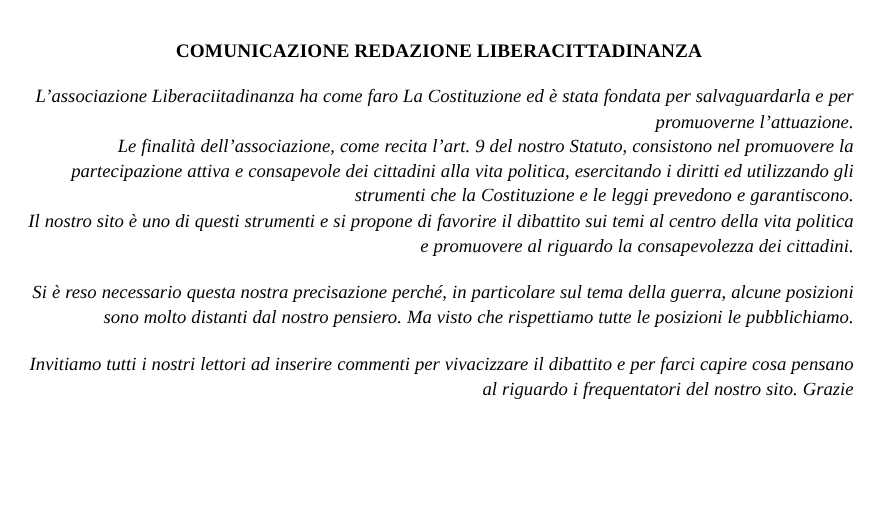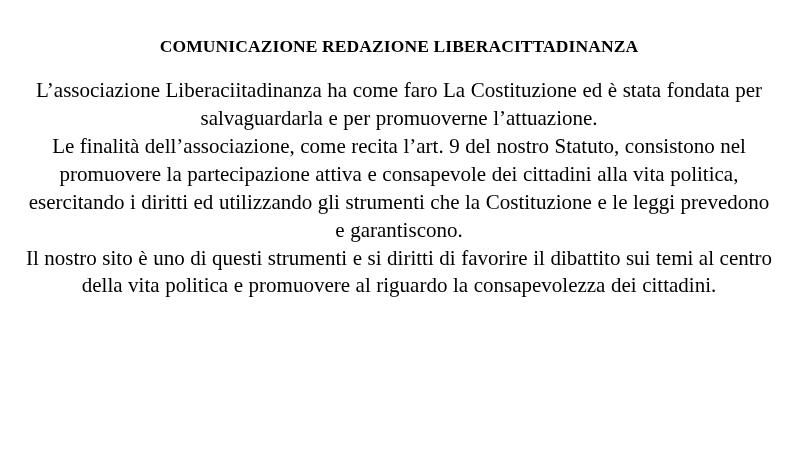--- a/index.html
+++ b/index.html
@@ -23,47 +23,50 @@
   }
   .doc-title {
     text-align: center;
     font-weight: bold;
     font-size: 17.5px;
     letter-spacing: 0.1px;
     margin: 10px 0 20px 0;
     line-height: 1.2;
   }
   .para {
-    font-size: 21px;
+    font-size: 17px;
     line-height: 1.33;
-    text-align: center;
+    text-align: right;
     margin: 0;
     padding: 0;
     word-spacing: 0.3px;
+    font-style: italic;
   }
   .block {
     margin-bottom: 0;
   }
   .gap {
     height: 20px;
   }
 </style>
 </head>
 <body>
 
 <div class="page">
 
   <h1 class="doc-title">COMUNICAZIONE REDAZIONE LIBERACITTADINANZA</h1>
 
   <p class="para block">L’associazione Liberaciitadinanza ha come faro La Costituzione ed è stata fondata per salvaguardarla e per promuoverne l’attuazione.</p>
 
   <p class="para block">Le finalità dell’associazione, come recita l’art. 9 del nostro Statuto, consistono nel promuovere la partecipazione attiva e consapevole dei cittadini alla vita politica, esercitando i diritti ed utilizzando gli strumenti che la Costituzione e le leggi prevedono e garantiscono.</p>
 
-  <p class="para block">Il nostro sito è uno di questi strumenti e si diritti di favorire il dibattito sui temi al centro della  vita politica e promuovere al riguardo la consapevolezza dei cittadini.</p>
+  <p class="para block">Il nostro sito è uno di questi strumenti e si propone di favorire il dibattito sui temi al centro della  vita politica e promuovere al riguardo la consapevolezza dei cittadini.</p>
 
   <div class="gap"></div>
 
 
+  <p class="para block">Si è reso necessario questa nostra precisazione perché, in particolare sul tema della guerra, alcune posizioni sono  molto distanti dal nostro pensiero. Ma visto che rispettiamo tutte le posizioni le pubblichiamo.</p>
 
   <div class="gap"></div>
 
+  <p class="para block">Invitiamo tutti i nostri lettori ad inserire commenti per vivacizzare il dibattito e per farci capire cosa pensano al riguardo i frequentatori del nostro sito. Grazie</p>
 
 </div>
 
 </body></html>

